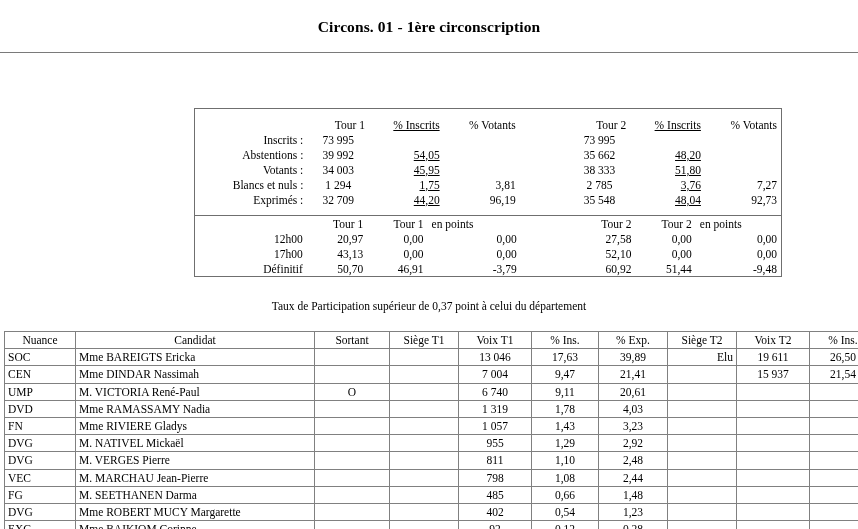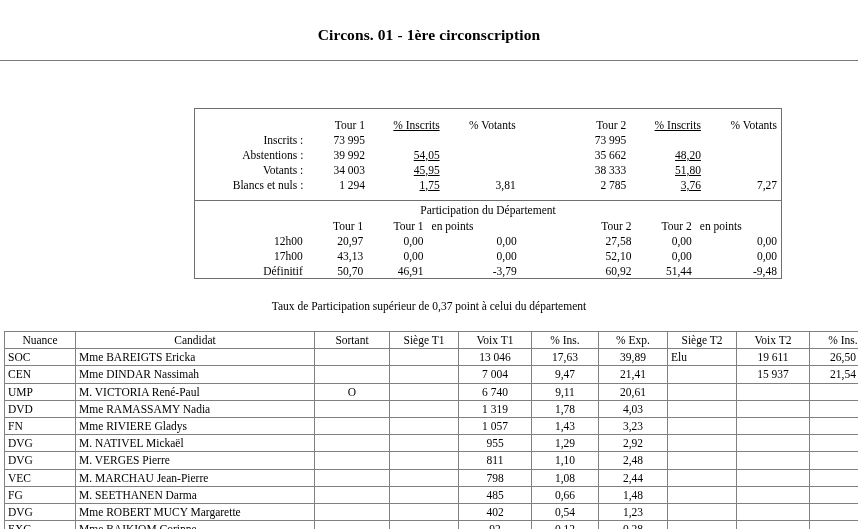--- a/index.html
+++ b/index.html
@@ -14,21 +14,21 @@
     color: #000000;
     overflow: hidden;
     position: relative;
   }
 
   
   .page-title {
     text-align: center;
     font-size: 15.5px;
     font-weight: bold;
-    padding-top: 26px;
+    padding-top: 18px;
     letter-spacing: 0.1px;
   }
   .title-rule {
     width: 100%;
     height: 1px;
     background: #7a7a7a;
     margin-top: 16px;
   }
 
   
@@ -48,21 +48,21 @@
   table.stats {
     width: 100%;
     border-collapse: collapse;
     font-size: 11.5px;
   }
   table.stats td {
     padding: 1.5px 4px;
     white-space: nowrap;
   }
   .st-label   { text-align: right; width: 120px; padding-right: 6px; }
-  .st-num     { text-align: right; width: 64px; padding-right: 10px; }
+  .st-num     { text-align: center; width: 64px; padding-right: 10px; }
   .st-num2    { text-align: right; width: 76px; padding-right: 16px; text-decoration: underline; }
   .st-num3    { text-align: right; width: 78px; padding-right: 10px; }
   .st-gap     { width: 60px; }
   .st-head    { text-align: right; }
   .spacer-row td { height: 5px; padding: 0; }
 
   .part-title {
     text-align: center;
     font-size: 11.5px;
     padding: 3px 0 2px 0;
@@ -122,21 +122,21 @@
   table.cand th {
     text-align: center;
   }
   .c-nuance  { width: 64px;  text-align: left; }
   .c-cand    { width: 232px; text-align: left; padding-left: 6px; }
   .c-sortant { width: 68px;  text-align: center; }
   .c-siege1  { width: 62px;  text-align: center; }
   .c-voix1   { width: 66px;  text-align: center; }
   .c-ins1    { width: 60px;  text-align: center; }
   .c-exp1    { width: 62px;  text-align: center; }
-  .c-siege2  { width: 62px;  text-align: left; }
+  .c-siege2  { width: 62px;  text-align: right; }
   .c-voix2   { width: 66px;  text-align: center; }
   .c-ins2    { width: 60px;  text-align: center; }
 </style>
 </head>
 <body>
 
 <div>
   <div class="page-title">Circons. 01 - 1ère circonscription</div>
   <div class="title-rule"></div>
 </div>
@@ -197,29 +197,38 @@
           <td class="st-label">Blancs et nuls :</td>
           <td class="st-num">1 294</td>
           <td class="st-num2">1,75</td>
           <td class="st-num3">3,81</td>
           <td class="st-gap"></td>
           <td class="st-num">2 785</td>
           <td class="st-num2">3,76</td>
           <td class="st-num3">7,27</td>
         </tr>
 
+        <tr>
+          <td class="st-label">Exprimés :</td>
+          <td class="st-num">32 709</td>
+          <td class="st-num2">44,20</td>
+          <td class="st-num3">96,19</td>
+          <td class="st-gap"></td>
+          <td class="st-num">35 548</td>
+          <td class="st-num2">48,04</td>
+          <td class="st-num3">92,73</td>
+        </tr>
         <tr class="spacer-row">
             <td colspan="8"></td>
           </tr>
       </tbody>
     </table>
   </div>
 
   <div class="summary-section" style="border-top:1px solid #6f6f6f;">
-    <div class="part-title">Participation du Département</div>
     <table class="part">
       <tbody>
         <tr>
           <td class="p-label"></td>
           <td class="p-c1">Tour 1</td>
           <td class="p-c2">Tour 1</td>
           <td class="p-c3">en points</td>
           <td class="p-gap"></td>
           <td class="p-d1">Tour 2</td>
           <td class="p-d2">Tour 2</td>

